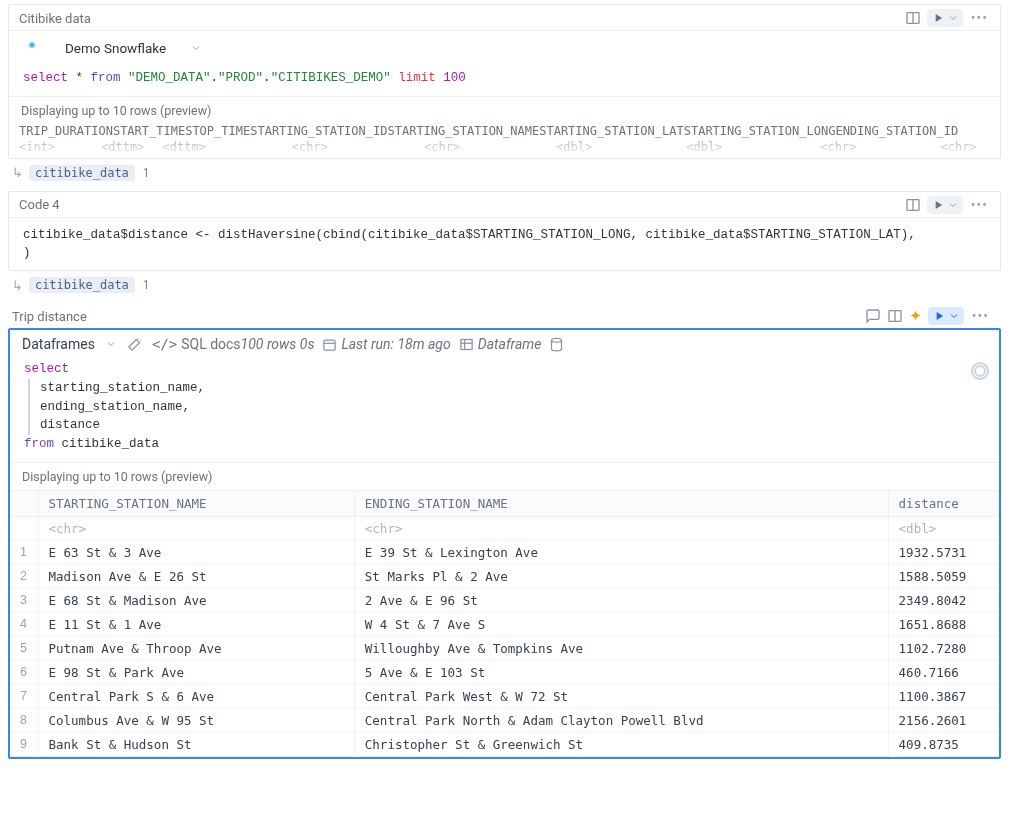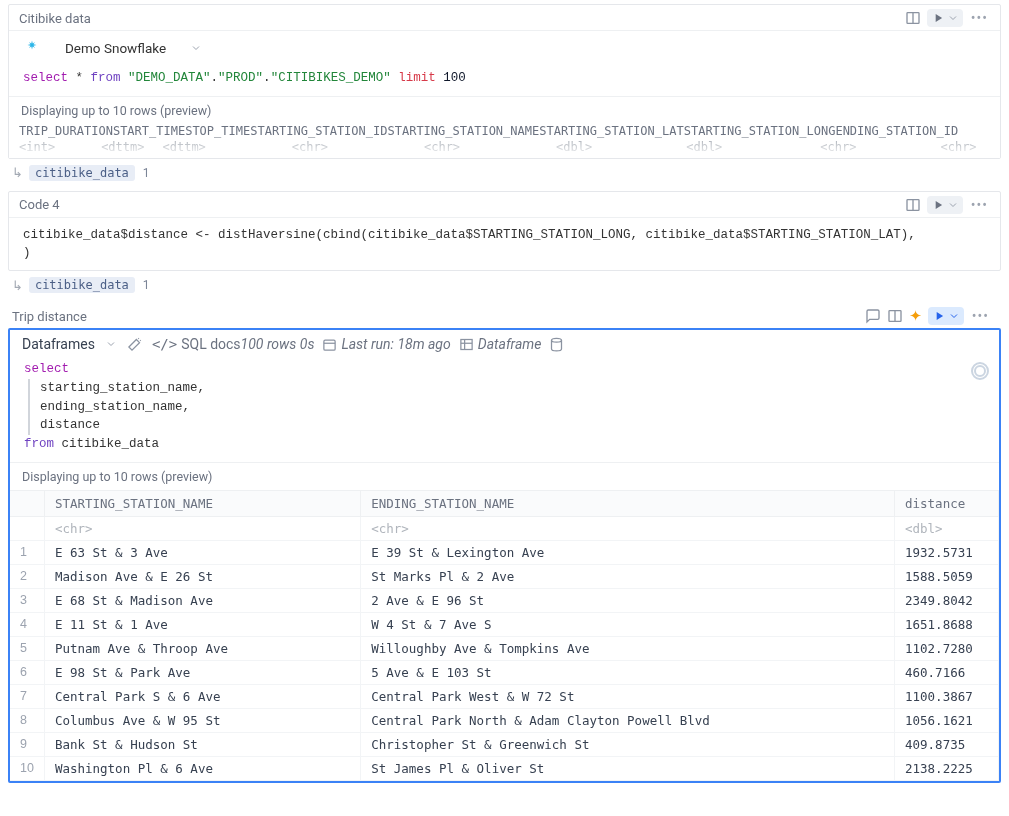--- a/index.html
+++ b/index.html
@@ -27,21 +27,21 @@
   }
   .snowflake-icon {
     width:18px; height:18px; color:#29b5e8;
   }
   .chev { width:12px; height:12px; color:#9ca3af; }
   .sql { line-height: 1.5; }
   .kw-select { color:#a21caf; }
   .kw-from { color:#6f42c1; }
   .kw-limit { color:#d73a49; }
   .str { color:#22863a; }
-  .num { color:#0f172a; }
+  .num { color:#a21caf; }
   .subhead {
     color:#6b7280; font-size:12.5px; padding: 2px 12px 6px 12px; border-top:1px solid #eef0f2; padding-top:6px;
   }
   .headers-row {
     display:flex; padding:0 10px 2px 10px; color:#6b7280; font-size:12px;
     font-family: "SFMono-Regular", Consolas, monospace; white-space:nowrap; overflow:hidden;
   }
   .types-row {
     display:flex; gap:18px; padding:0 10px 4px 10px; color:#b0b5bc; font-size:12px;
     font-family: "SFMono-Regular", Consolas, monospace; white-space:nowrap; overflow:hidden;
@@ -339,29 +339,23 @@
         <tr>
           <td class="idx">7</td>
           <td>Central Park S &amp; 6 Ave</td>
           <td>Central Park West &amp; W 72 St</td>
           <td>1100.3867</td>
         </tr>
         <tr>
           <td class="idx">8</td>
           <td>Columbus Ave &amp; W 95 St</td>
           <td>Central Park North &amp; Adam Clayton Powell Blvd</td>
-          <td>1056.1621</td>
+          <td>2156.2601</td>
         </tr>
         <tr>
           <td class="idx">9</td>
           <td>Bank St &amp; Hudson St</td>
           <td>Christopher St &amp; Greenwich St</td>
           <td>409.8735</td>
         </tr>
-        <tr>
-          <td class="idx">10</td>
-          <td>Washington Pl &amp; 6 Ave</td>
-          <td>St James Pl &amp; Oliver St</td>
-          <td>2138.2225</td>
-        </tr>
       </tbody>
   </table>
 </div>
 
 </body></html>

